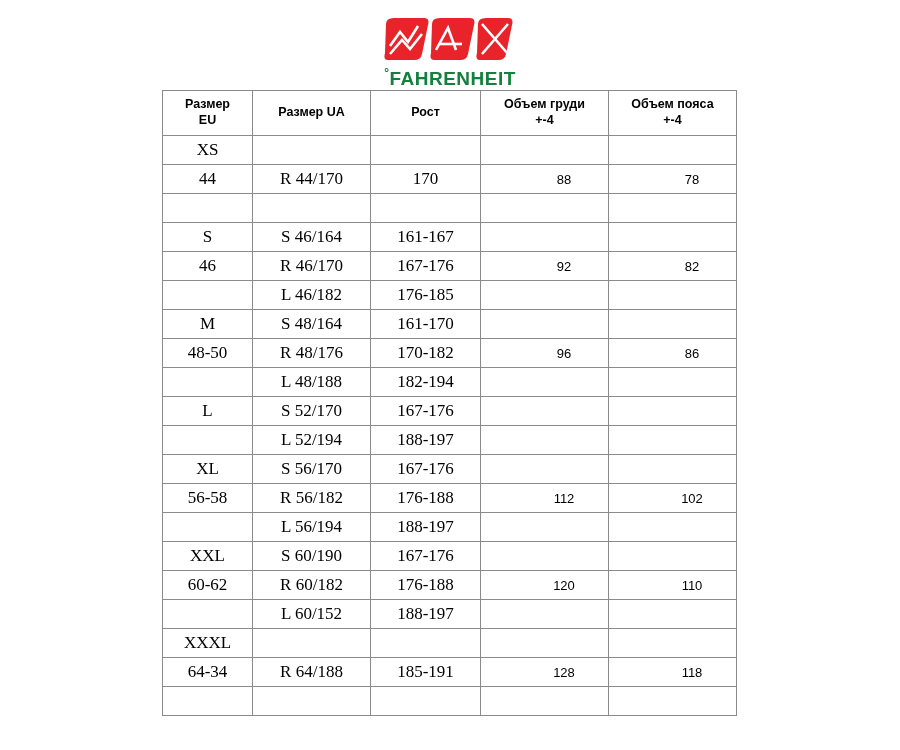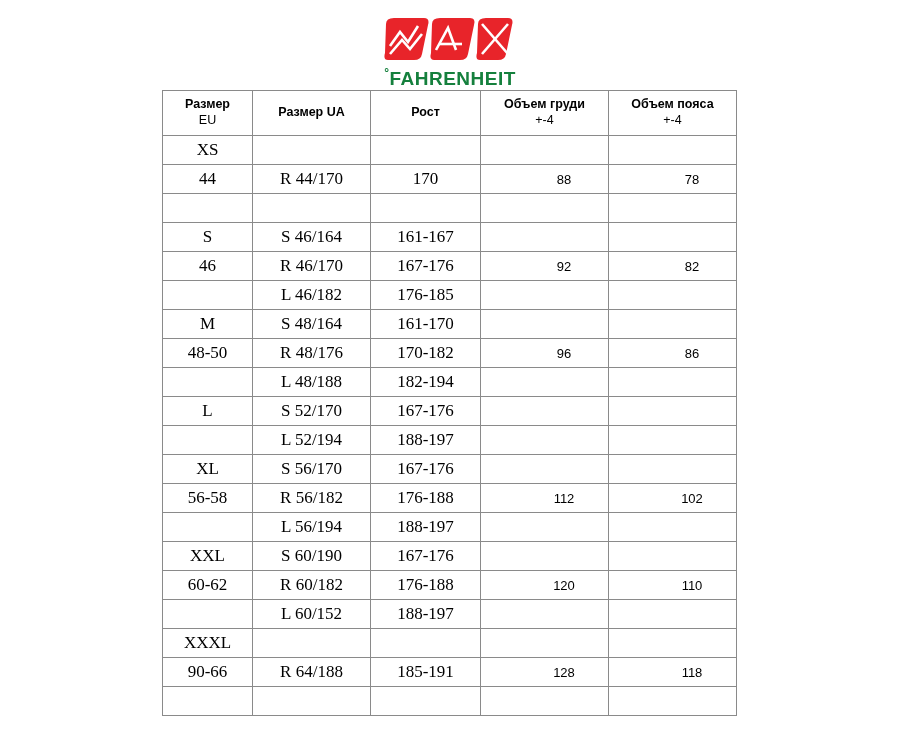--- a/index.html
+++ b/index.html
@@ -69,21 +69,21 @@
     color: #000000;
     font-family: "Liberation Sans", sans-serif;
     font-weight: bold;
     font-size: 12.5px;
     height: 44px;
     line-height: 1.25;
     padding: 2px 4px;
   }
   thead th .sub {
     display: block;
-    font-weight: normal;
+    font-weight: bold;
   }
   tbody td {
     font-family: "Liberation Serif", serif;
     height: 28px;
     font-size: 17px;
     color: #000000;
   }
   tbody td.small {
     font-family: "Liberation Sans", sans-serif;
     font-size: 13px;
@@ -279,21 +279,21 @@
           <td class="small"></td>
         </tr>
         <tr>
           <td>XXXL</td>
           <td></td>
           <td></td>
           <td class="small"></td>
           <td class="small"></td>
         </tr>
         <tr>
-          <td>90-66</td>
+          <td>64-34</td>
           <td>R 64/188</td>
           <td>185-191</td>
           <td class="small">128</td>
           <td class="small">118</td>
         </tr>
         <tr>
           <td class="blank"></td>
           <td class="blank"></td>
           <td class="blank"></td>
           <td class="blank small"></td>

